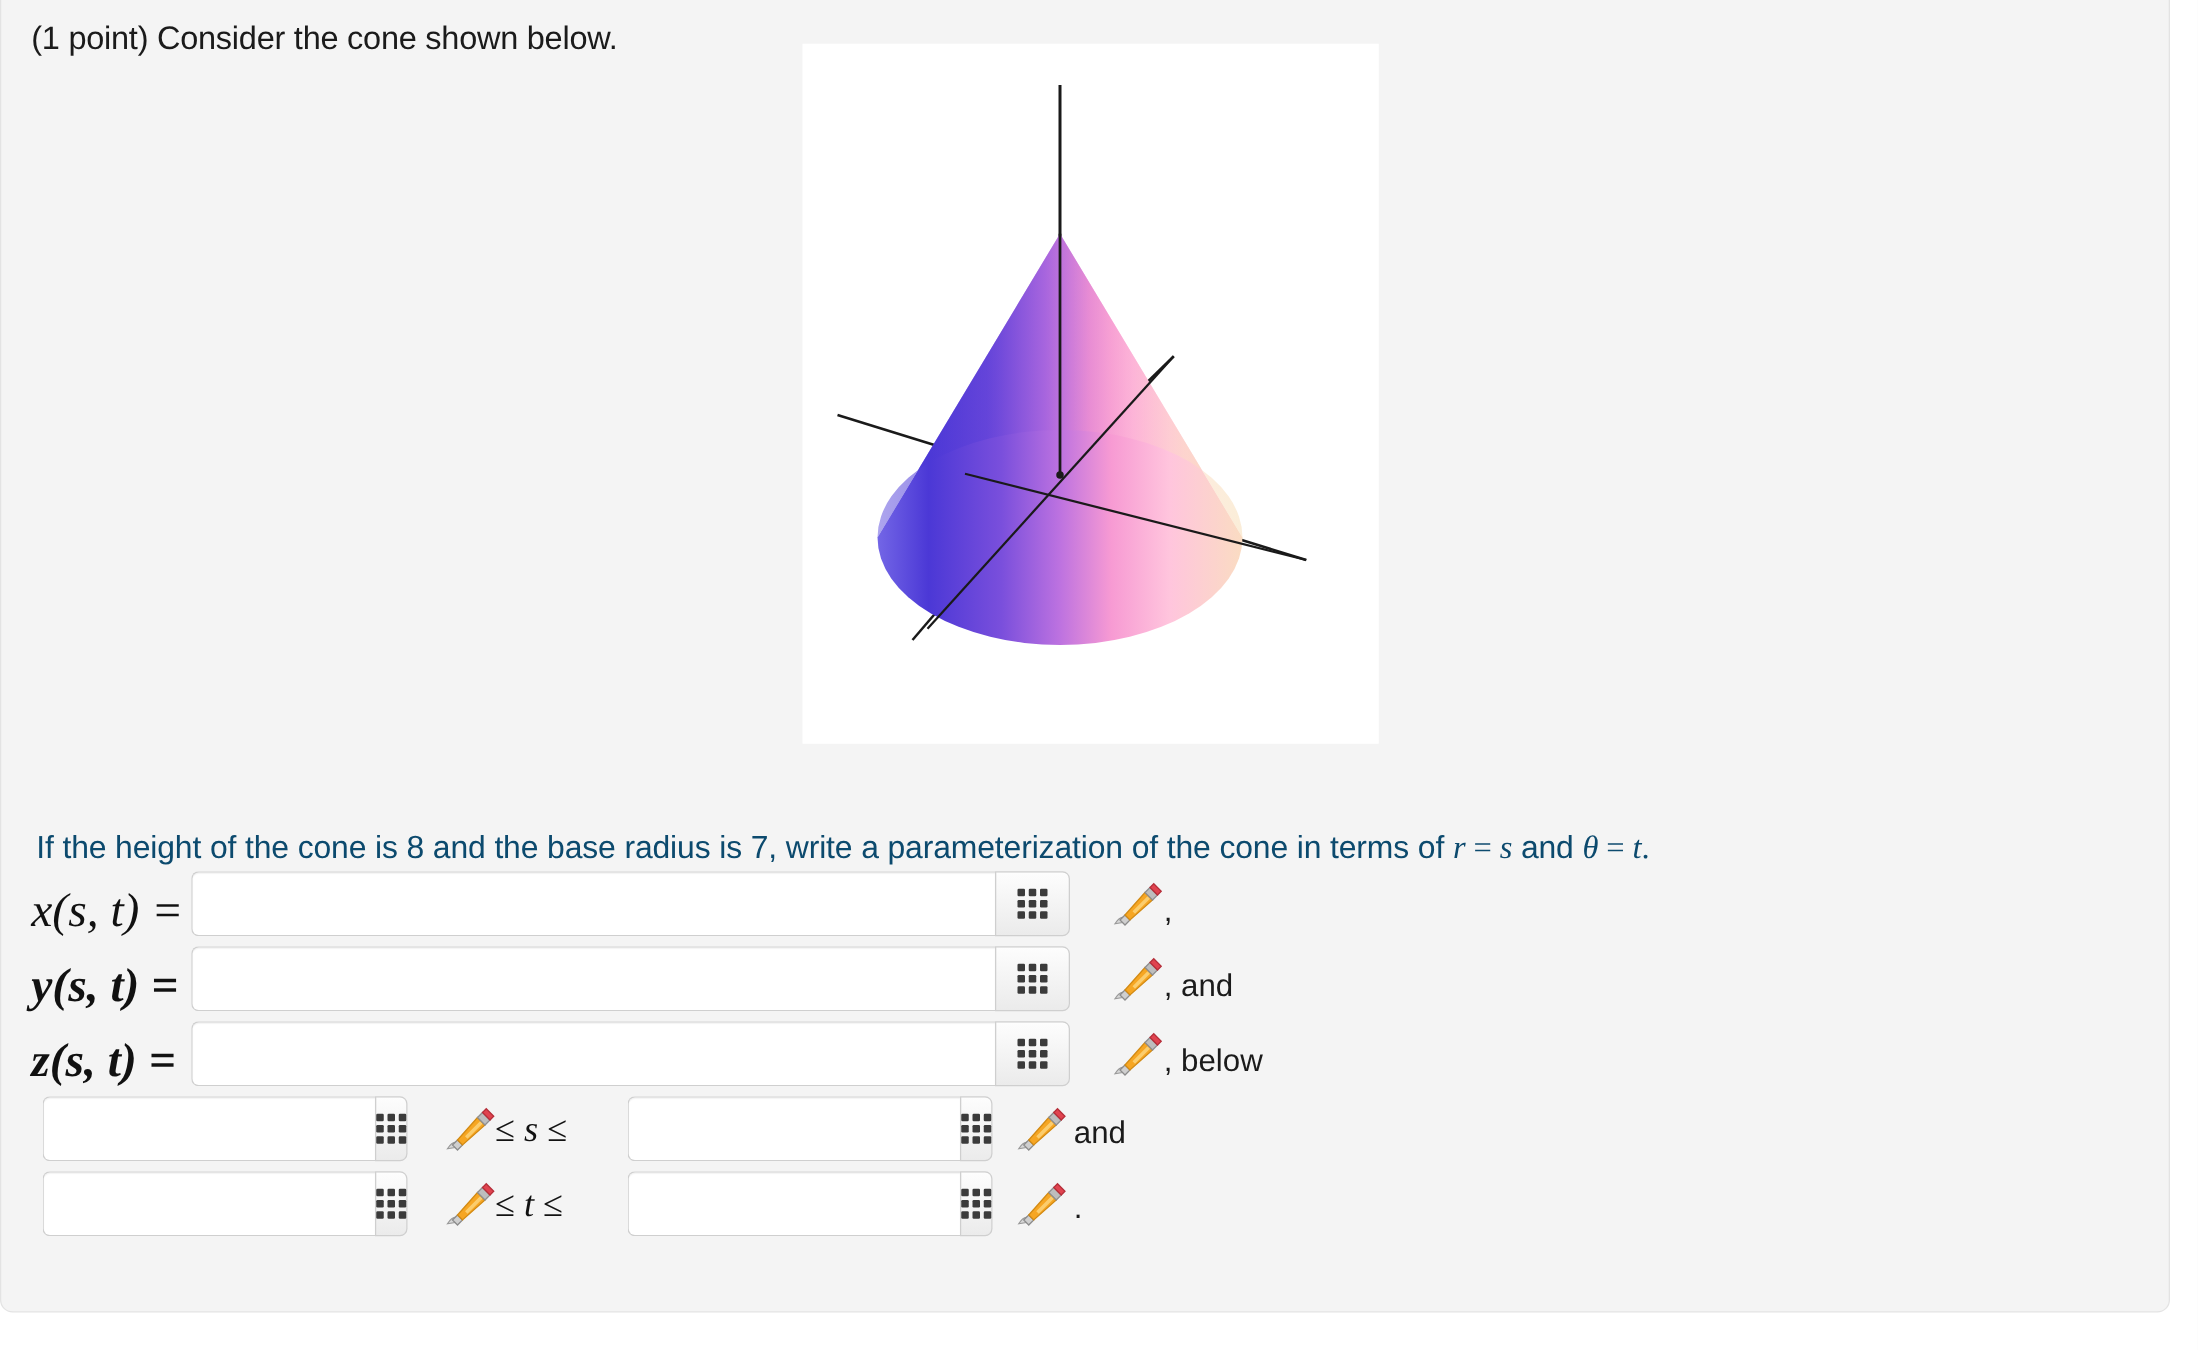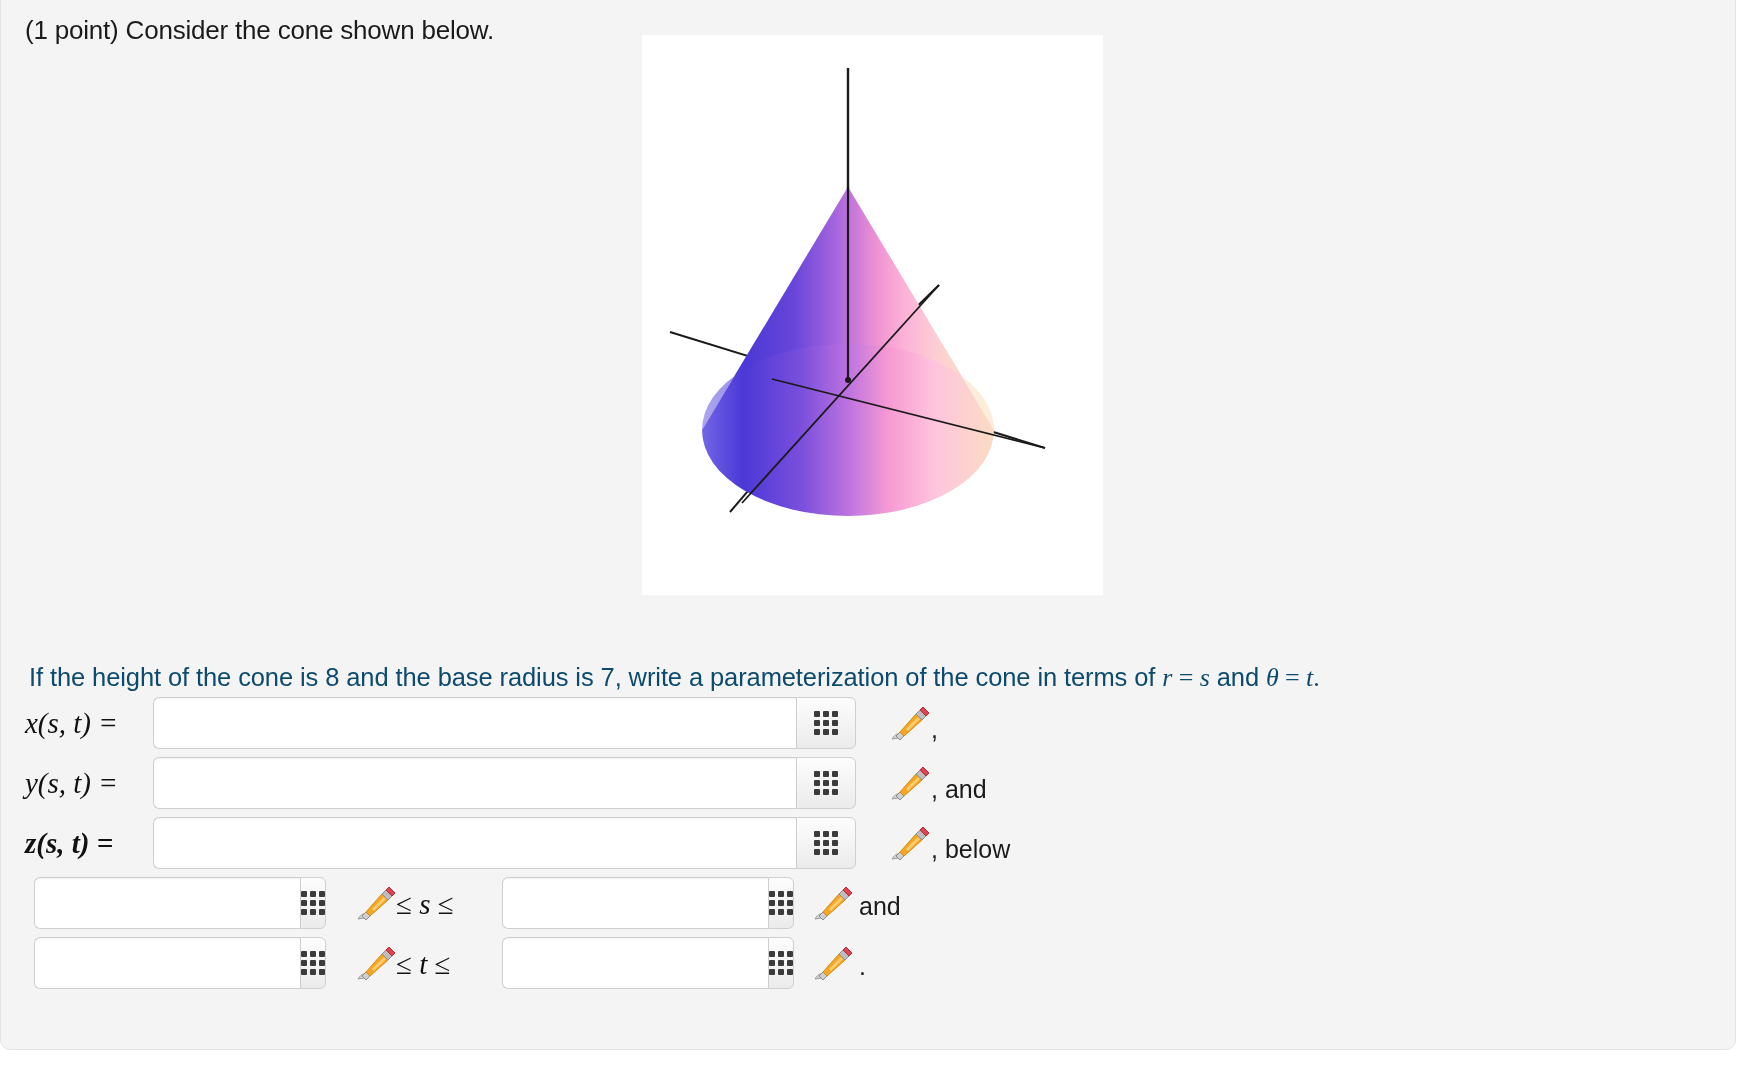--- a/index.html
+++ b/index.html
@@ -70,21 +70,21 @@
     font-style: normal;
     font-size: 26px;
   }
 
   
   .ans-row { position: absolute; left: 0; height: 60px; }
   .row-label {
     position: absolute;
     font-family: "Liberation Serif", serif;
     font-style: italic;
-    font-size: 29px;
+    font-size: 38px;
     color: #111;
     white-space: nowrap;
   }
 
   
   .field-group {
     position: absolute;
     display: flex;
     align-items: stretch;
     height: 52px;
@@ -234,21 +234,21 @@
           <path d="M15 32 L31 14 L37 20 L19 36 Z" fill="#f6a623" stroke="#d28a13" stroke-width="1"></path>
           <path d="M21 29 L33 17 L35 19 L23 31 Z" fill="#fcd37a" opacity="0.85"></path>
           <path d="M31 14 L35 10 L41 16 L37 20 Z" fill="#bdbdbd" stroke="#8e8e8e" stroke-width="1"></path>
           <path d="M35 10 L38 7 L44 13 L41 16 Z" fill="#e0434f" stroke="#b52e39" stroke-width="1"></path>
         </svg>
       </div>
       <div class="tail" style="left:930px; top:18px;">,</div>
     </div>
 
     <div class="ans-row" style="top:770px;">
-      <div class="row-label" style="left:24px; top:10px;">y(s, t) =</div>
+      <div class="row-label" style="left:24px; top:10px;font-weight:bold;">y(s, t) =</div>
       <div class="field-group" style="left:152px; top:0; width:703px;">
         <input class="ans-input" type="text" value="" style="">
         <button class="keypad-btn">
           <span class="dotgrid">
               <i></i>
               <i></i>
               <i></i>
               <i></i>
               <i></i>
               <i></i>

